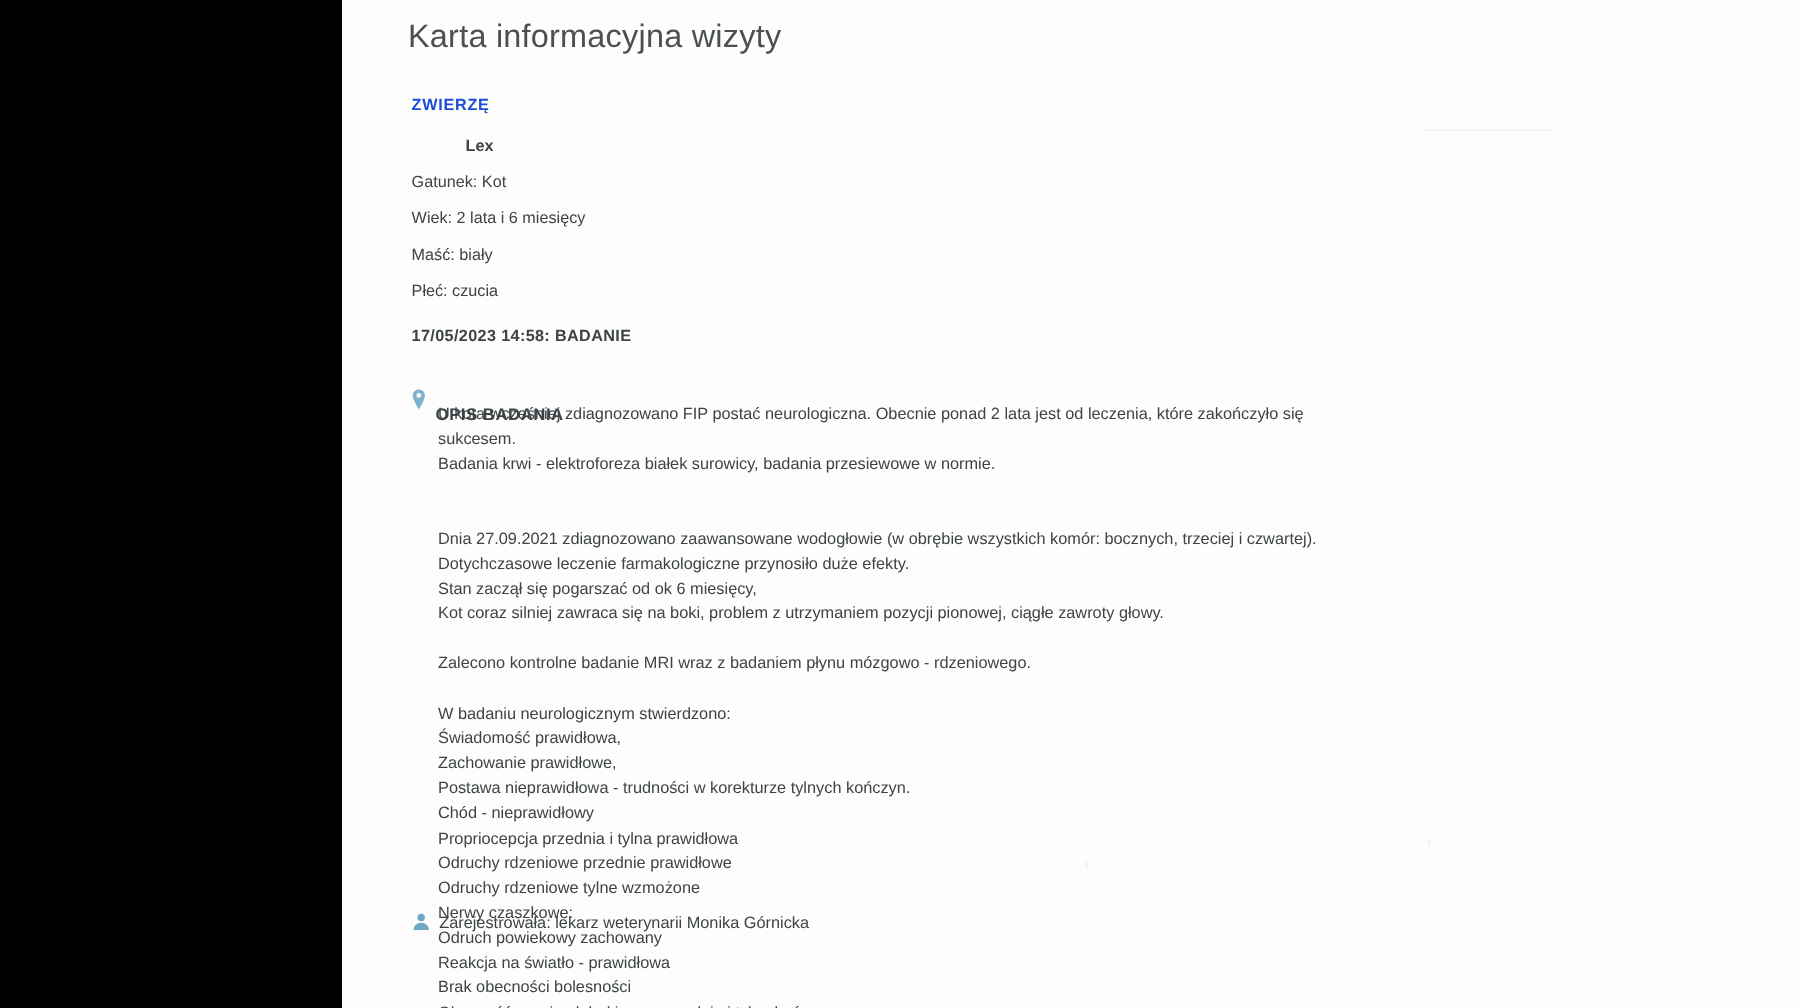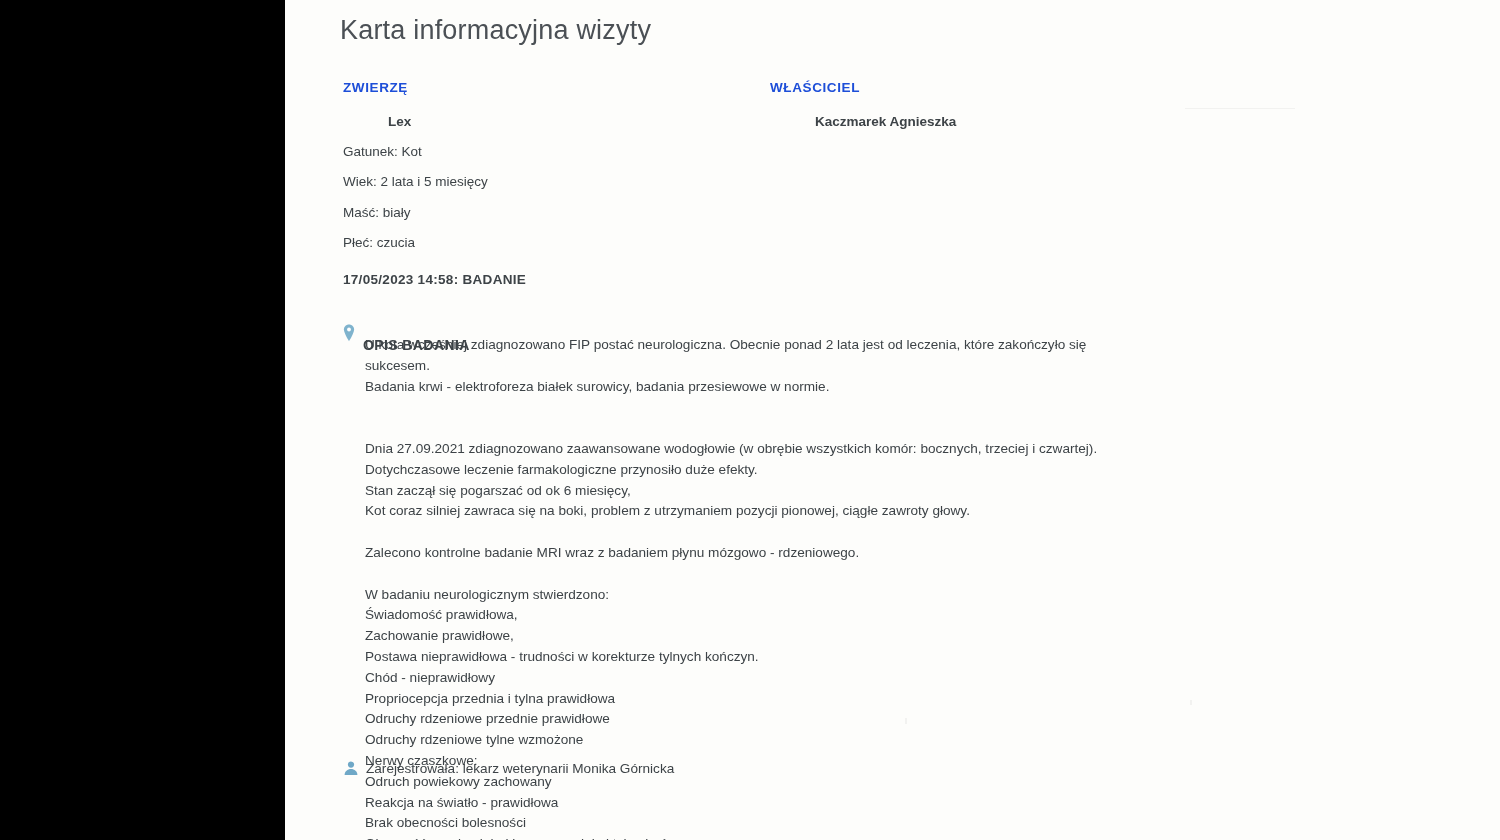--- a/index.html
+++ b/index.html
@@ -149,29 +149,25 @@
 
   <div class="page">
     <div class="page-inner">
 
       <div class="doc-title">Karta informacyjna wizyty</div>
 
       <div class="col-animal">
         <div class="col-head">ZWIERZĘ</div>
         <div class="col-line strong">Lex</div>
         <div class="col-line">Gatunek: Kot</div>
-        <div class="col-line">Wiek: 2 lata i 5 miesięcy</div>
+        <div class="col-line">Wiek: 2 lata i 6 miesięcy</div>
         <div class="col-line">Maść: biały</div>
         <div class="col-line">Płeć: czucia</div>
       </div>
 
-      <div class="col-owner">
-        <div class="col-head">WŁAŚCICIEL</div>
-        <div class="col-line strong">Kaczmarek Agnieszka</div>
-      </div>
 
       <div class="visit-head">17/05/2023 14:58:  BADANIE</div>
 
       <div class="section-title-row">
         <span class="icon-pin">
           <svg width="12" height="18" viewBox="0 0 12 18" xmlns="http://www.w3.org/2000/svg">
             <path d="M6 0.6 C3.1 0.6 0.9 2.8 0.9 5.6 C0.9 9.3 6 17.2 6 17.2 C6 17.2 11.1 9.3 11.1 5.6 C11.1 2.8 8.9 0.6 6 0.6 Z" fill="#7fb3cd"></path>
             <circle cx="6" cy="5.5" r="1.9" fill="#ffffff"></circle>
           </svg>
         </span>

